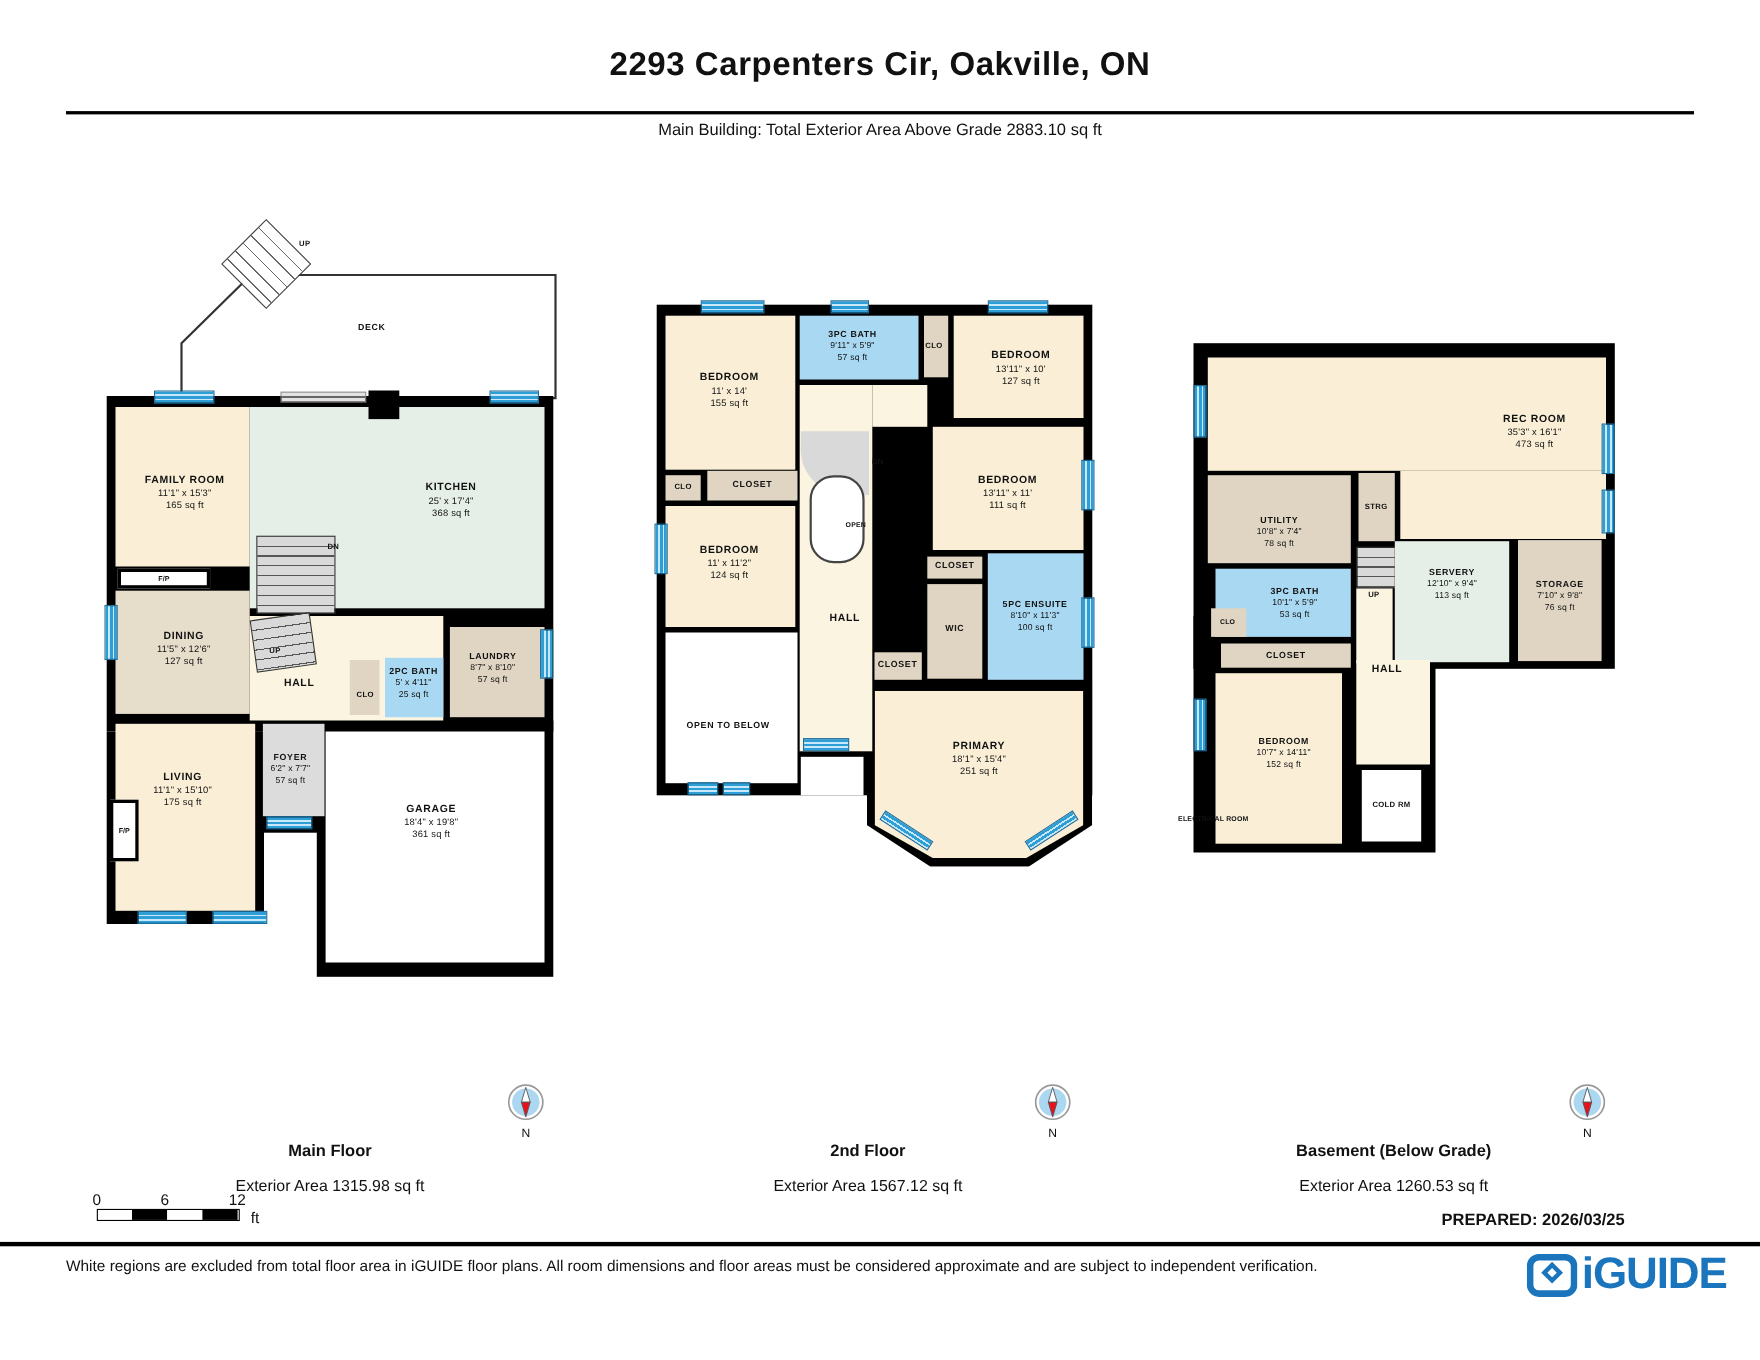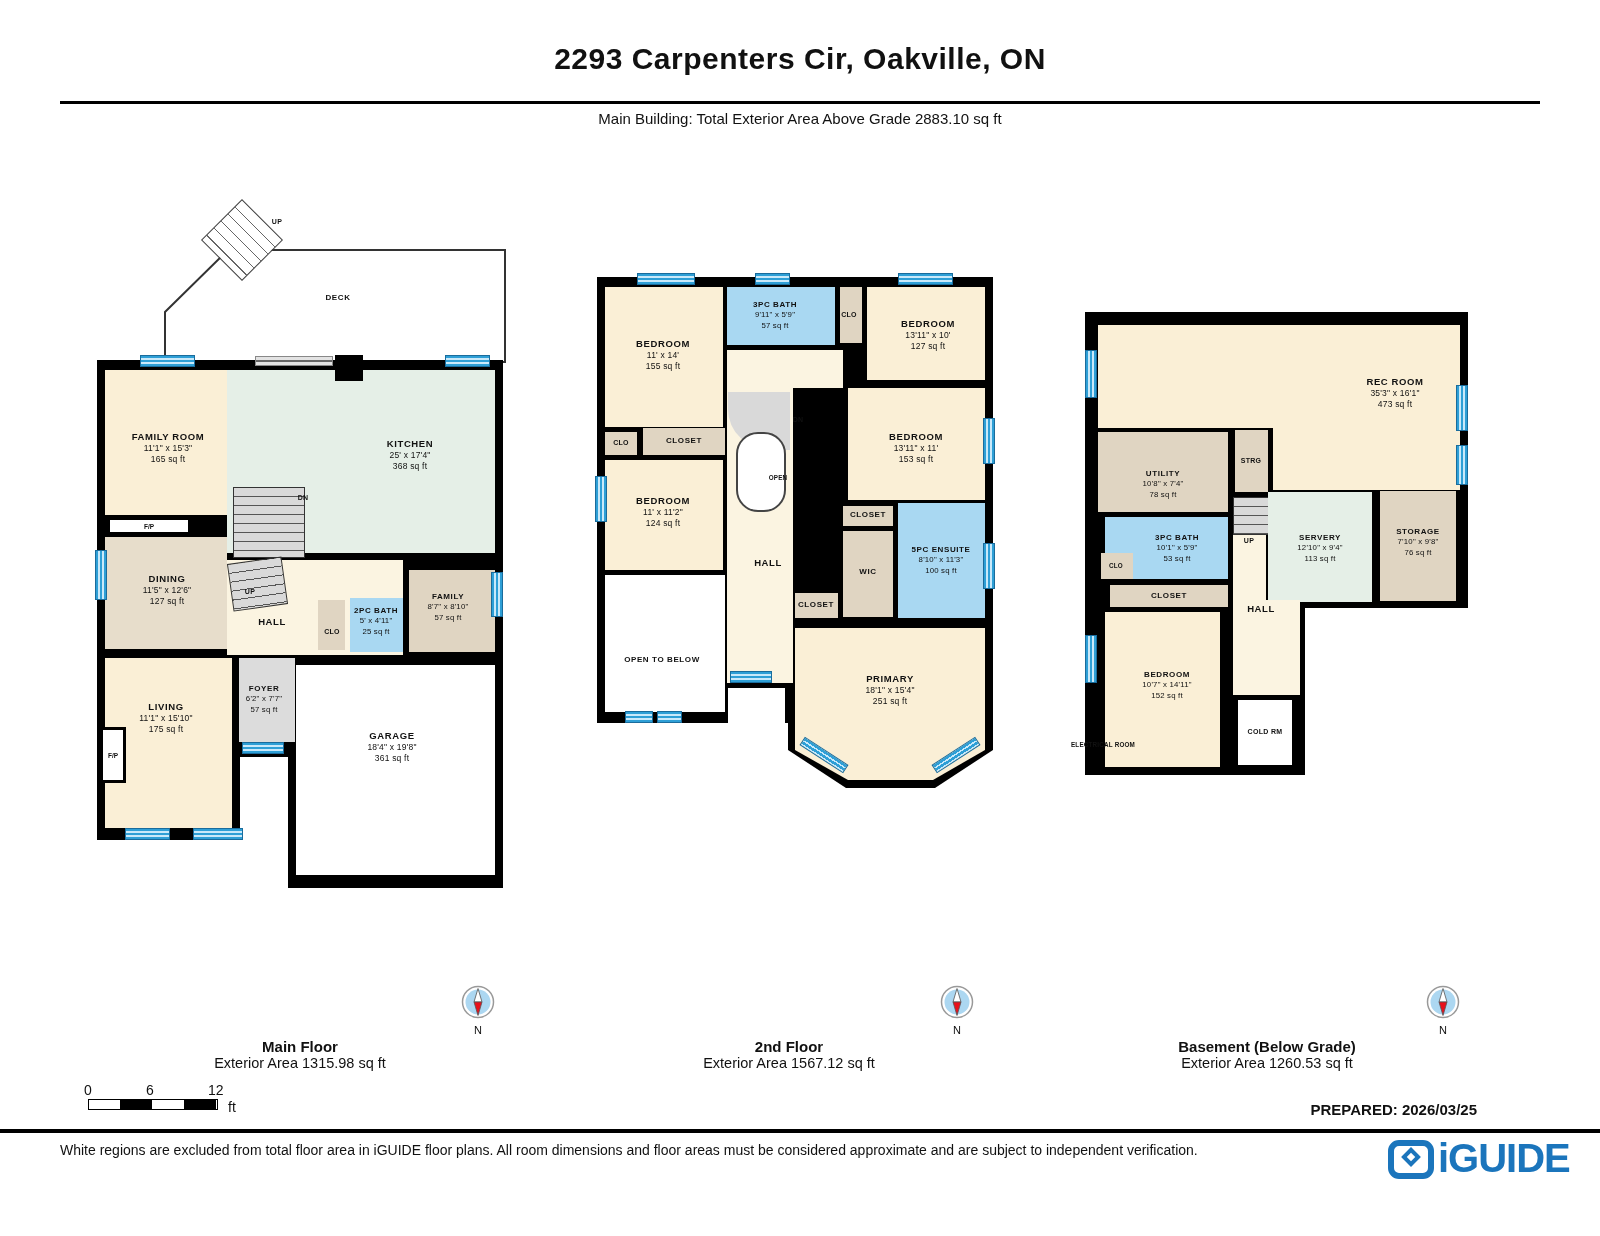--- a/index.html
+++ b/index.html
@@ -22,21 +22,21 @@
   .lbl .nm{display:block;font-weight:bold;font-size:9.5px;letter-spacing:.6px;}
   .lbl .dims{display:block;font-size:8.5px;letter-spacing:.2px;}
   .lbl.small .nm{font-size:8px;}
   .lbl.small .dims{font-size:7.8px;}
   .lbl.tiny .nm{font-size:7px;letter-spacing:.3px;}
   .lbl.tiny6 .nm{font-size:6.3px;letter-spacing:.2px;}
   .fpbox{position:absolute;background:#fff;border:3px solid #000;box-sizing:border-box;z-index:5;display:flex;align-items:center;justify-content:center;font-size:6.5px;font-weight:bold;}
   
   .caption{position:absolute;transform:translateX(-50%);text-align:center;}
   .caption .cname{font-size:15px;font-weight:bold;}
-  .caption .carea{font-size:14.5px;}
+  .caption .carea{font-size:14.5px;margin-top:16px;}
   .compass{position:absolute;transform:translateX(-50%);text-align:center;}
   .compass .nlabel{font-size:11px;margin-top:-4px;}
   .scalebar{position:absolute;left:88px;top:1082px;}
   .scalebar .ticks{position:relative;height:16px;font-size:14px;}
   .scalebar .seg{position:absolute;top:18px;height:9px;width:32px;border:0;}
   .sbframe{position:absolute;top:17px;left:0;width:130px;height:11px;border:1.5px solid #000;box-sizing:border-box;}
   .ftunit{position:absolute;left:140px;top:17px;font-size:14px;}
   .prepared{position:absolute;right:123px;top:1101px;font-size:15px;font-weight:bold;}
   .rule2{position:absolute;left:0;top:1129px;width:1600px;height:4px;background:#000;}
   .disclaimer{position:absolute;left:60px;top:1142px;font-size:14px;}
@@ -116,21 +116,21 @@
       <span class="nm">FOYER</span>
       <span class="dims">6'2" x 7'7"</span>
       <span class="dims">57 sq ft</span>
     </div>
   <div class="lbl" style="left:297px;top:542px;">
       <span class="nm">GARAGE</span>
       <span class="dims">18'4" x 19'8"</span>
       <span class="dims">361 sq ft</span>
     </div>
   <div class="lbl small" style="left:353px;top:402px;">
-      <span class="nm">FAMILY</span>
+      <span class="nm">LAUNDRY</span>
       <span class="dims">8'7" x 8'10"</span>
       <span class="dims">57 sq ft</span>
     </div>
   <div class="lbl small" style="left:281px;top:416px;">
       <span class="nm">2PC BATH</span>
       <span class="dims">5' x 4'11"</span>
       <span class="dims">25 sq ft</span>
     </div>
   <div class="lbl" style="left:177px;top:417px;">
       <span class="nm">HALL</span>
@@ -203,21 +203,21 @@
       <span class="nm">CLO</span>
     </div>
   <div class="lbl" style="left:333px;top:65px;">
       <span class="nm">BEDROOM</span>
       <span class="dims">13'11" x 10'</span>
       <span class="dims">127 sq ft</span>
     </div>
   <div class="lbl" style="left:321px;top:178px;">
       <span class="nm">BEDROOM</span>
       <span class="dims">13'11" x 11'</span>
-      <span class="dims">153 sq ft</span>
+      <span class="dims">111 sq ft</span>
     </div>
   <div class="lbl tiny" style="left:26px;top:173px;">
       <span class="nm">CLO</span>
     </div>
   <div class="lbl small" style="left:89px;top:171px;">
       <span class="nm">CLOSET</span>
     </div>
   <div class="lbl" style="left:68px;top:242px;">
       <span class="nm">BEDROOM</span>
       <span class="dims">11' x 11'2"</span>
@@ -298,21 +298,21 @@
       <span class="nm">3PC BATH</span>
       <span class="dims">10'1" x 5'9"</span>
       <span class="dims">53 sq ft</span>
     </div>
   <div class="lbl tiny6" style="left:31px;top:261px;">
       <span class="nm">CLO</span>
     </div>
   <div class="lbl small" style="left:84px;top:291px;">
       <span class="nm">CLOSET</span>
     </div>
-  <div class="lbl small" style="left:235px;top:243px;">
+  <div class="lbl small" style="left:235px;top:226px;">
       <span class="nm">SERVERY</span>
       <span class="dims">12'10" x 9'4"</span>
       <span class="dims">113 sq ft</span>
     </div>
   <div class="lbl small" style="left:333px;top:237px;">
       <span class="nm">STORAGE</span>
       <span class="dims">7'10" x 9'8"</span>
       <span class="dims">76 sq ft</span>
     </div>
   <div class="lbl" style="left:176px;top:304px;">

